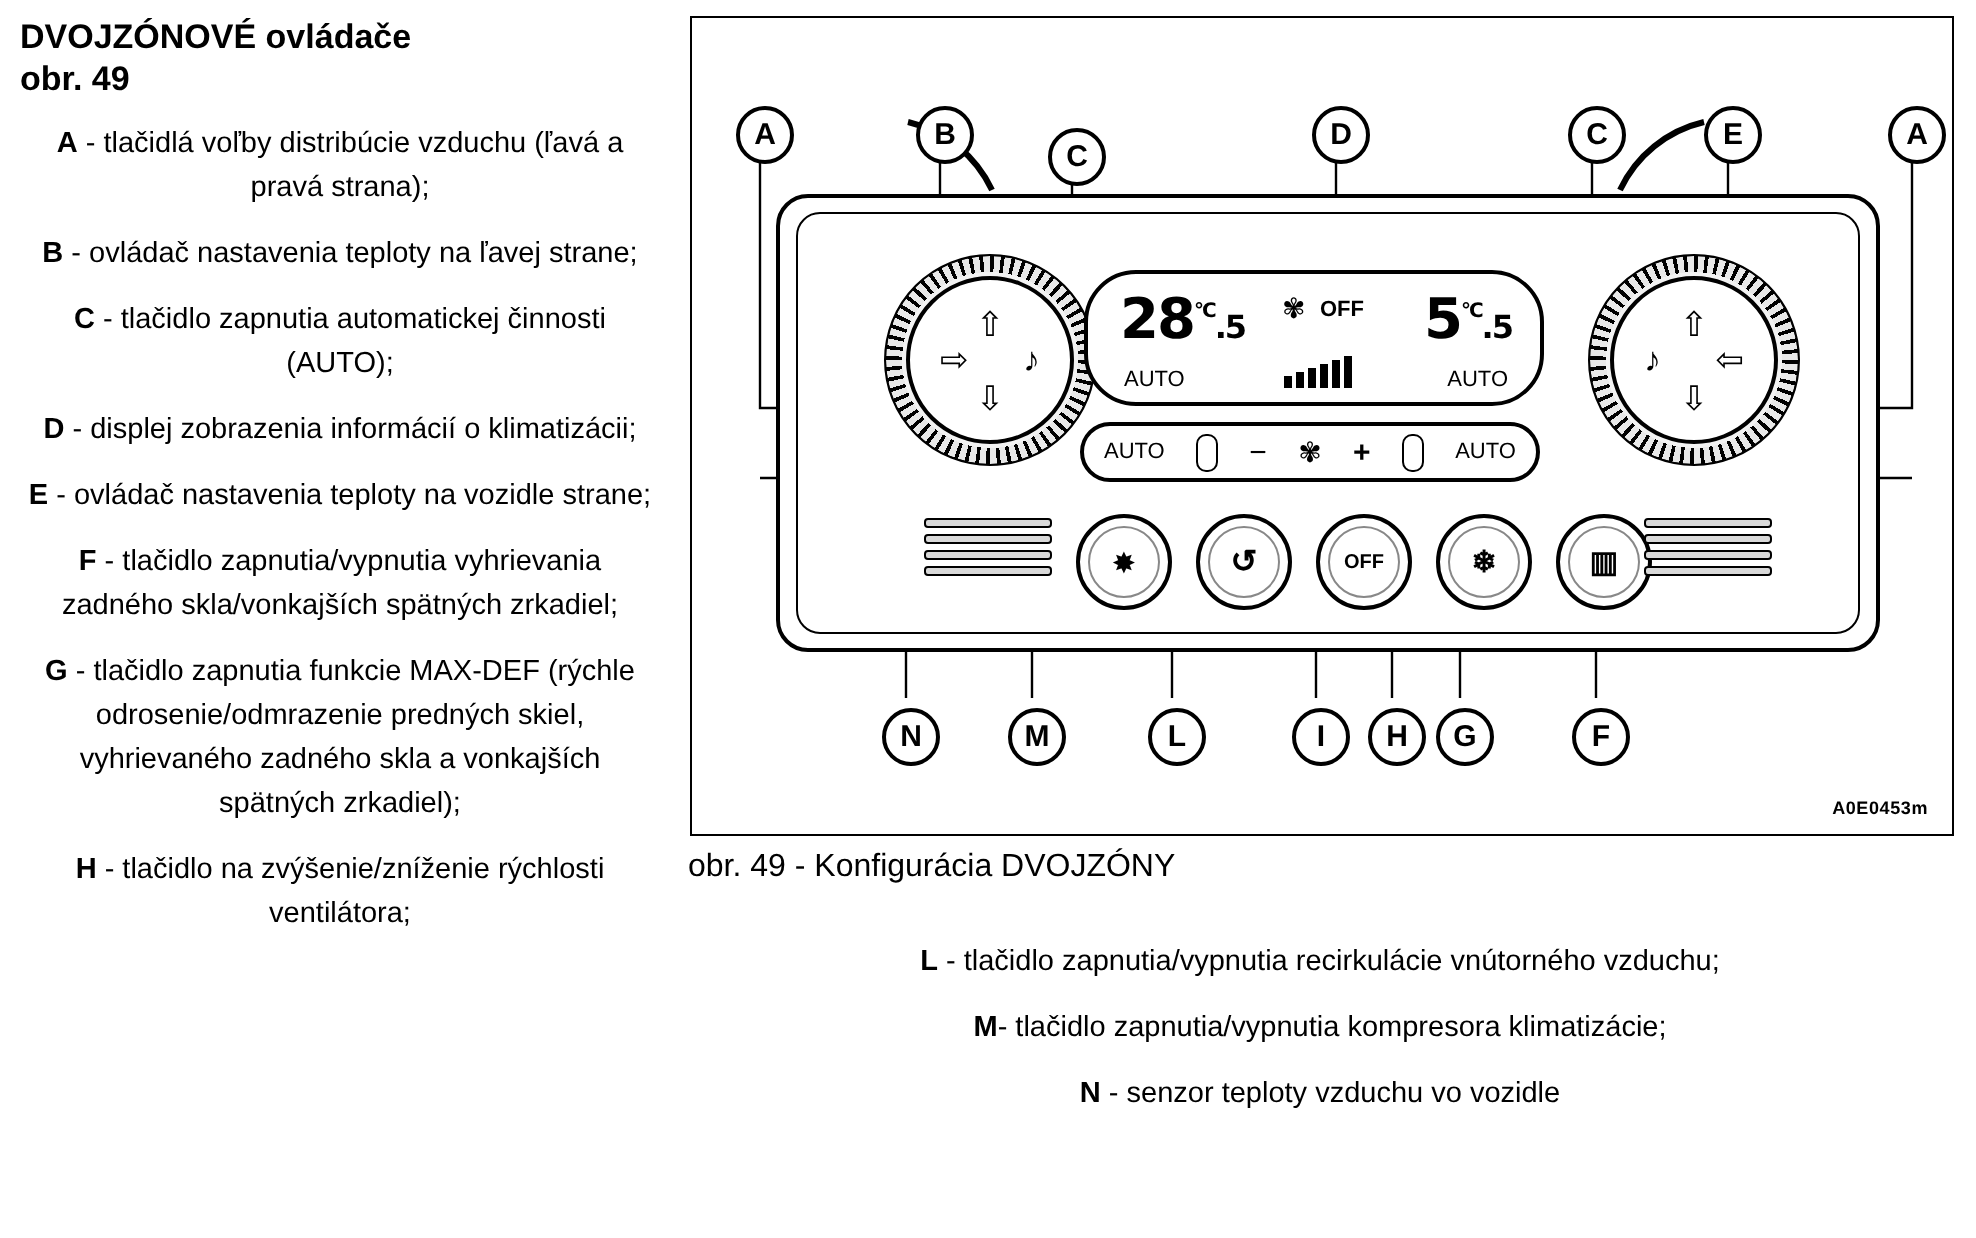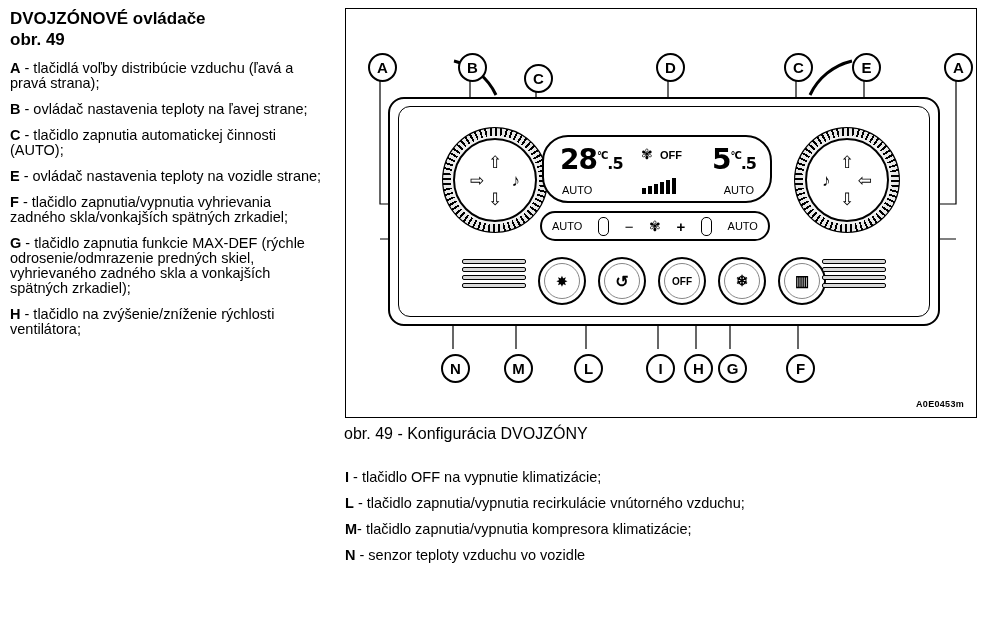--- a/index.html
+++ b/index.html
@@ -15,22 +15,22 @@
 
   
   .left-col{
     position:absolute;left:10px;top:8px;width:320px;
   }
   .title{
     font-weight:bold;font-size:17px;line-height:21px;margin:0 0 2px 0;
   }
   .title .sub{display:block;}
   .legend-item{
-    font-size:14.5px;line-height:15px;margin-top:11px;
-    text-align:left;
+    font-size:14.5px;line-height:22px;margin-top:11px;
+    text-align:center;
   }
   .legend-item b{font-weight:bold;}
 
   
   .figure{
     position:absolute;left:345px;top:8px;width:632px;height:410px;
     border:1px solid #000;background:#fff;box-sizing:border-box;
   }
   .fig-caption{
     position:absolute;left:344px;top:425px;font-size:16px;
@@ -169,20 +169,23 @@
     </div>
 
     <div class="legend-item">
       <b>A</b><span> - tlačidlá voľby distribúcie vzduchu (ľavá a pravá strana);</span>
     </div>
     <div class="legend-item">
       <b>B</b><span> - ovládač nastavenia teploty na ľavej strane;</span>
     </div>
     <div class="legend-item">
       <b>C</b><span> - tlačidlo zapnutia automatickej činnosti (AUTO);</span>
+    </div>
+    <div class="legend-item">
+      <b>D</b><span> - displej zobrazenia informácií o klimatizácii;</span>
     </div>
     <div class="legend-item">
       <b>E</b><span> - ovládač nastavenia teploty na vozidle strane;</span>
     </div>
     <div class="legend-item">
       <b>F</b><span> - tlačidlo zapnutia/vypnutia vyhrievania zadného skla/vonkajších spätných zrkadiel;</span>
     </div>
     <div class="legend-item">
       <b>G</b><span> - tlačidlo zapnutia funkcie MAX-DEF (rýchle odrosenie/odmrazenie predných skiel, vyhrievaného zadného skla a vonkajších spätných zrkadiel);</span>
     </div>
@@ -338,23 +341,20 @@
     <div class="bubble" style="left:372px;top:345px">G</div>
     <div class="bubble" style="left:440px;top:345px">F</div>
 
     <div class="fig-code">A0E0453m</div>
   </div>
 
   <div class="fig-caption">obr. 49 - Konfigurácia DVOJZÓNY</div>
 
   <div class="right-legend">
     <div class="legend-item">
-      <b>I</b><span> - tlačidlo OFF na vypnutie klimatizácie;</span>
-    </div>
-    <div class="legend-item">
       <b>L</b><span> - tlačidlo zapnutia/vypnutia recirkulácie vnútorného vzduchu;</span>
     </div>
     <div class="legend-item">
       <b>M</b><span>- tlačidlo zapnutia/vypnutia kompresora klimatizácie;</span>
     </div>
     <div class="legend-item">
       <b>N</b><span> - senzor teploty vzduchu vo vozidle</span>
     </div>
   </div>
 

